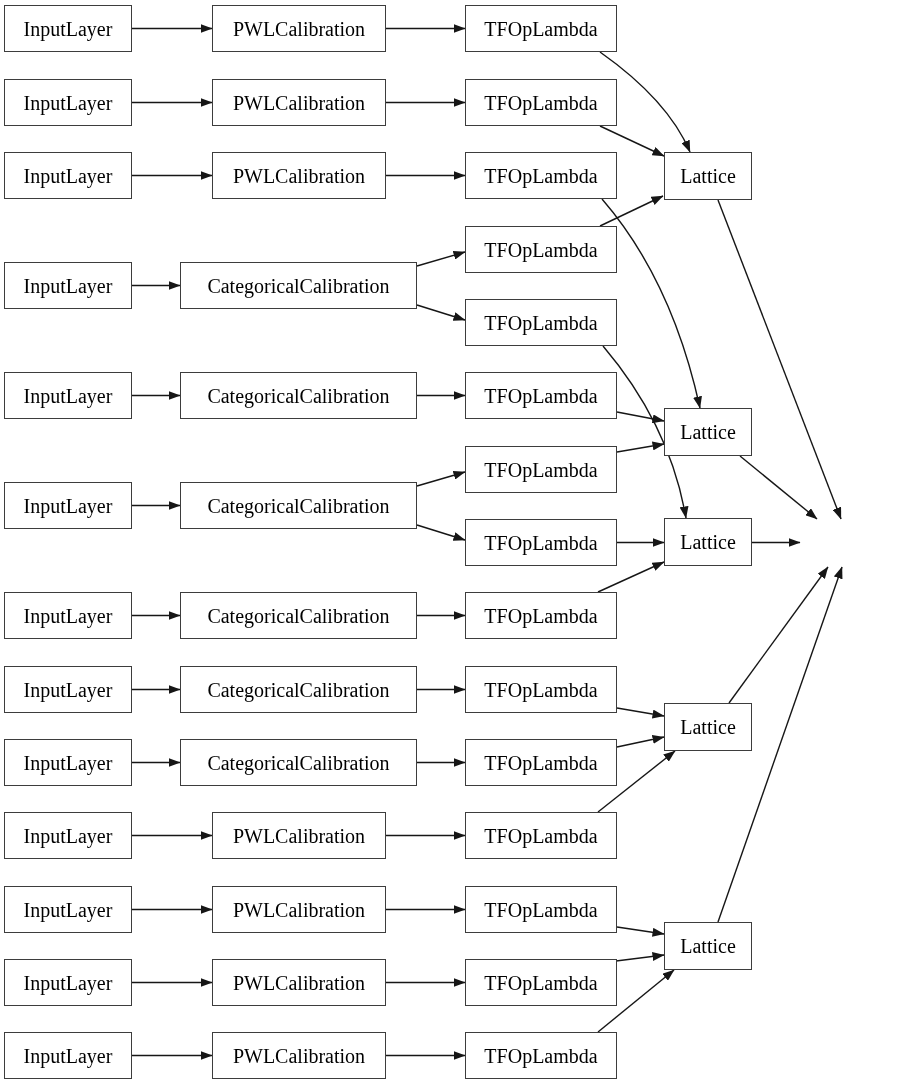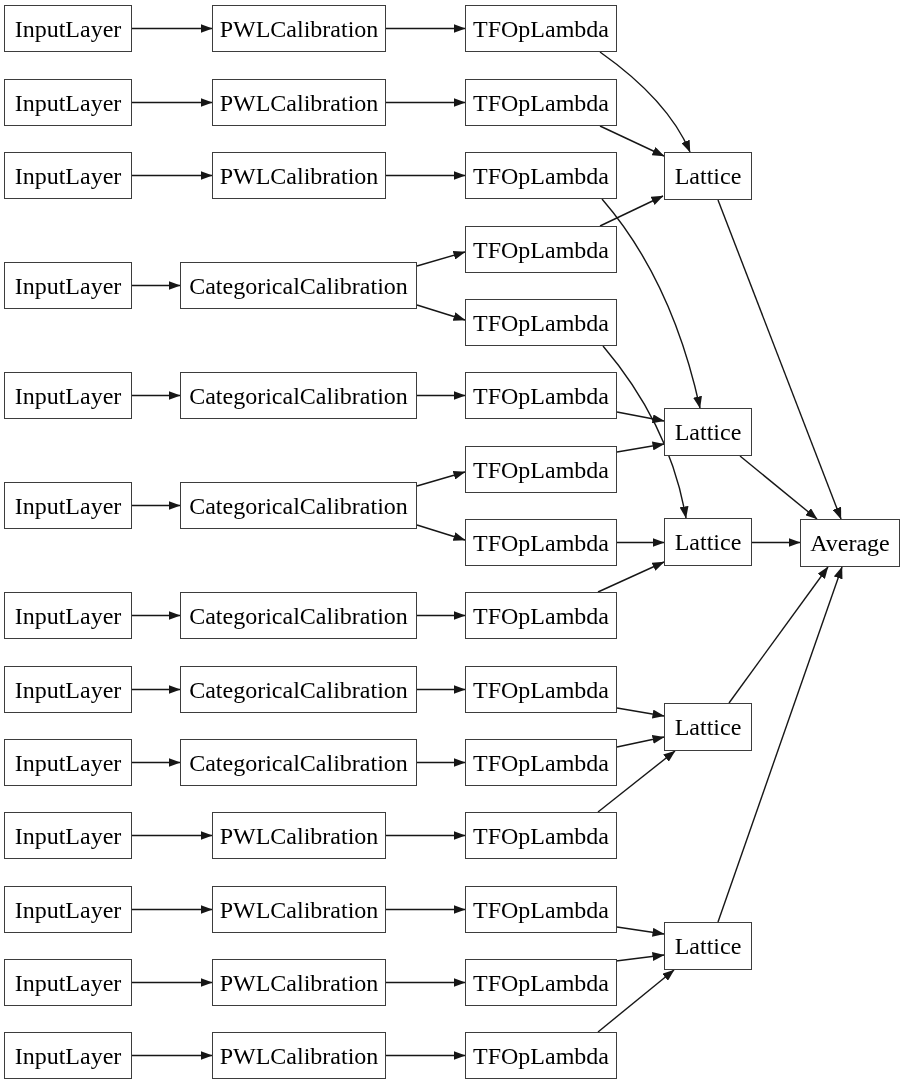--- a/index.html
+++ b/index.html
@@ -15,21 +15,21 @@
     stroke-width:1.4px;
   }
   .node{
     position:absolute;
     box-sizing:border-box;
     background:var(--node-fill,#ffffff);
     border:1.5px solid var(--node-border,#3d3d3d);
     display:flex;
     align-items:center;
     justify-content:center;
-    font-size:24px;
+    font-size:20px;
     line-height:1;
     color:var(--node-text,#000000);
     white-space:nowrap;
   }
 </style>
 </head>
 <body>
 
 <div id="diagram" style="width: 905px; height: 1087px; background: rgb(255, 255, 255); --edge-color: #161616; --node-border: #3d3d3d; --node-fill: #ffffff; --node-text: #000000;">
   <svg xmlns="http://www.w3.org/2000/svg" width="905" height="1087">
@@ -126,14 +126,13 @@
     <div class="node" style="left: 465px; top: 739px; width: 152px; height: 47px;">TFOpLambda</div>
     <div class="node" style="left: 465px; top: 812px; width: 152px; height: 47px;">TFOpLambda</div>
     <div class="node" style="left: 465px; top: 886px; width: 152px; height: 47px;">TFOpLambda</div>
     <div class="node" style="left: 465px; top: 959px; width: 152px; height: 47px;">TFOpLambda</div>
     <div class="node" style="left: 465px; top: 1032px; width: 152px; height: 47px;">TFOpLambda</div>
     <div class="node" style="left: 664px; top: 152px; width: 88px; height: 48px;">Lattice</div>
     <div class="node" style="left: 664px; top: 408px; width: 88px; height: 48px;">Lattice</div>
     <div class="node" style="left: 664px; top: 518px; width: 88px; height: 48px;">Lattice</div>
     <div class="node" style="left: 664px; top: 703px; width: 88px; height: 48px;">Lattice</div>
     <div class="node" style="left: 664px; top: 922px; width: 88px; height: 48px;">Lattice</div>
-    <div class="node" style="left: 800px; top: 519px; width: 100px; height: 48px;">Average</div>
   </div>
 
 </body></html>

